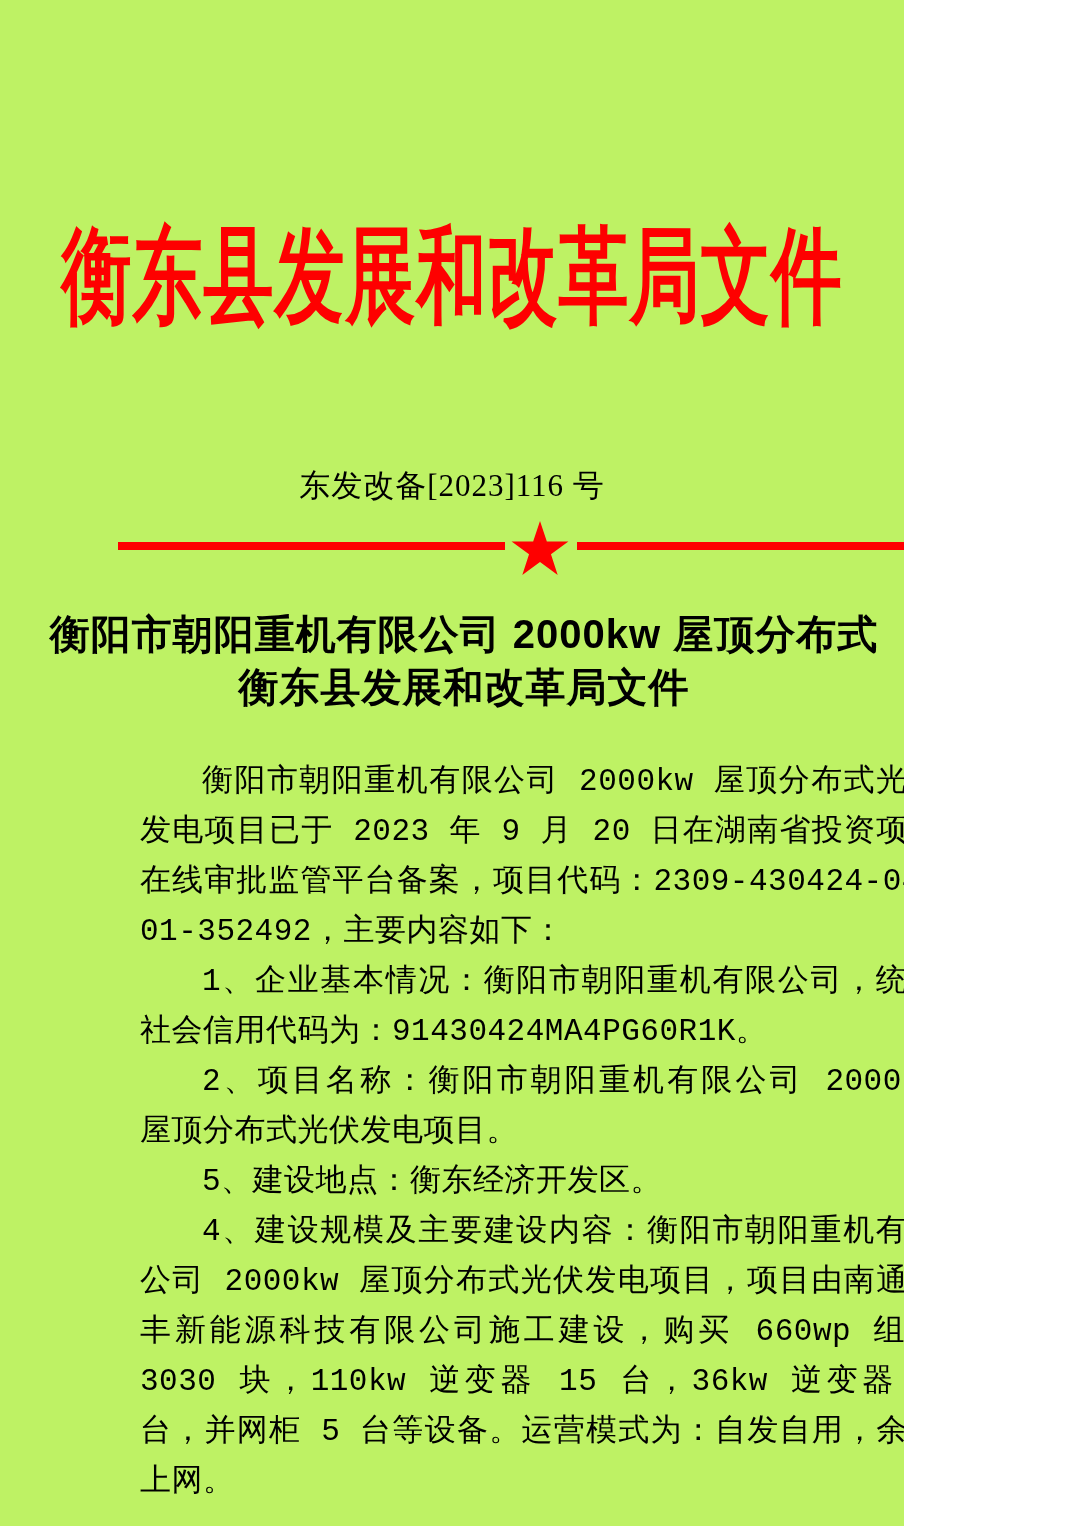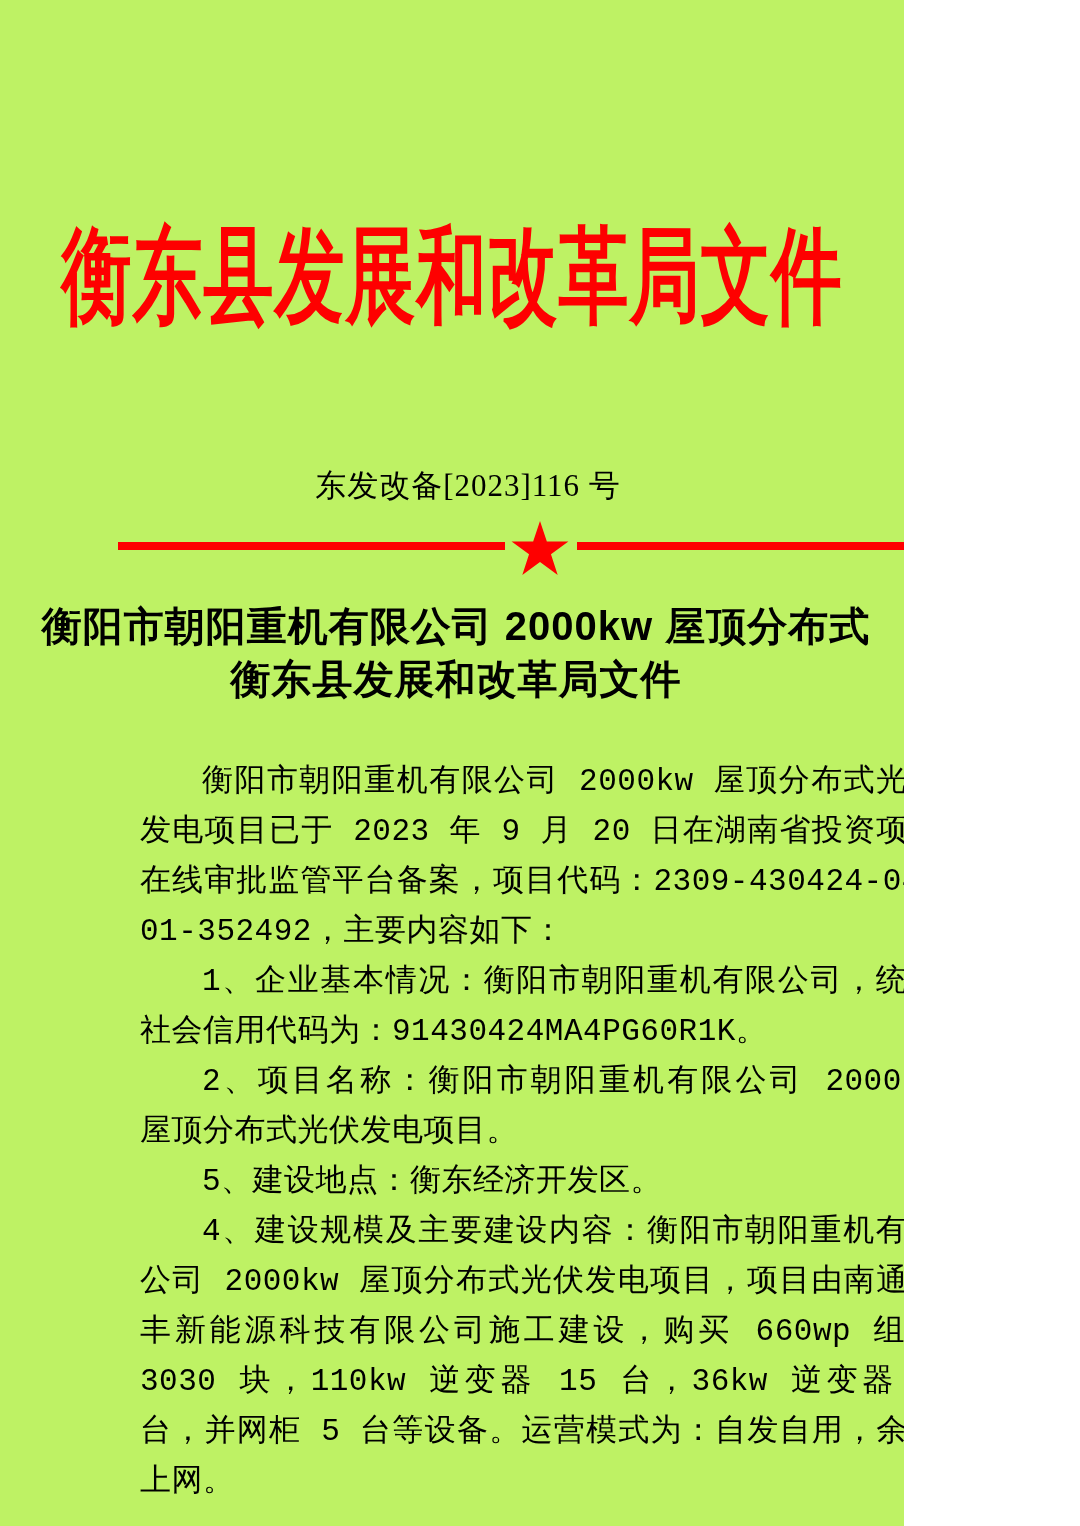--- a/index.html
+++ b/index.html
@@ -29,21 +29,21 @@
     line-height: 1.08;
     letter-spacing: 1px;
     white-space: nowrap;
     transform: scaleY(1.5);
     transform-origin: 50% 0;
   }
   
   .doc-number {
     position: absolute;
     top: 466px;
-    left: 16px;
+    left: 0;
     width: 100%;
     text-align: center;
     font-size: 31px;
     line-height: 40px;
     letter-spacing: 1px;
   }
   
   .divider {
     position: absolute;
     left: 118px;
@@ -69,21 +69,21 @@
     clip-path: polygon(50% 0%, 61.8% 35.5%, 99% 35.5%, 68.9% 57.5%,
                        80.5% 93%, 50% 70.5%, 19.5% 93%, 31.1% 57.5%,
                        1% 35.5%, 38.2% 35.5%);
   }
   
   .doc-title {
     position: absolute;
     top: 596px;
     left: 0;
     width: 100%;
-    margin: 4px;
+    margin: 12px;
     text-align: center;
     font-family: "Liberation Sans", "DejaVu Sans", sans-serif;
     font-weight: 700;
     font-size: 40px;
     line-height: 53px;
     letter-spacing: 1px;
   }
   .doc-title span { display: block; }
   
   .doc-body {

